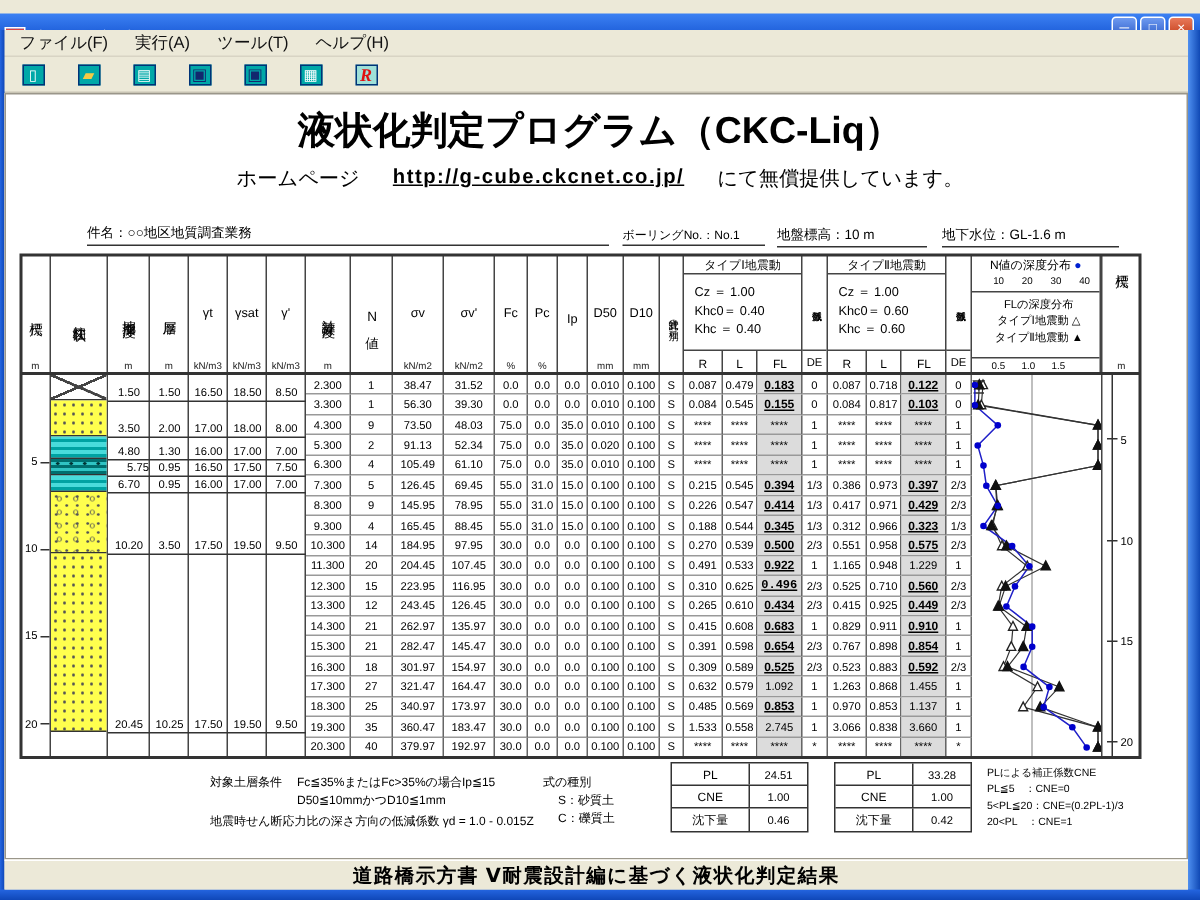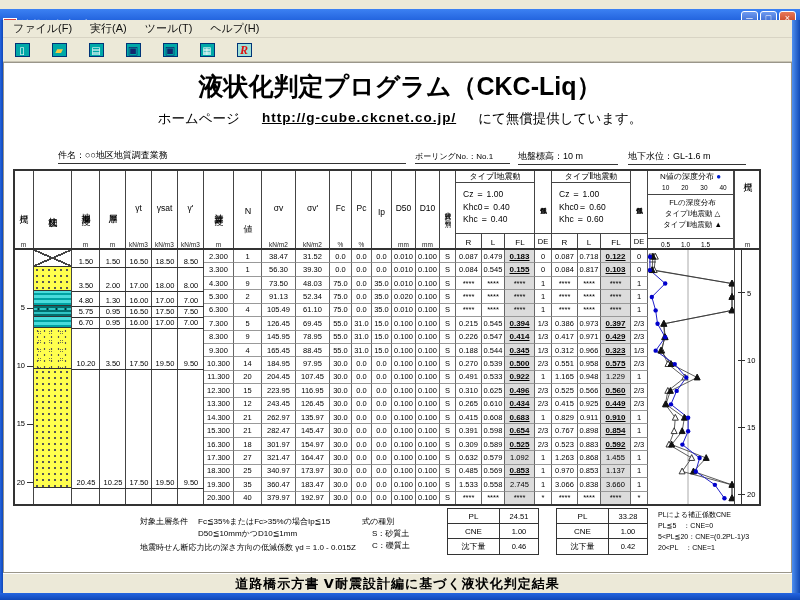--- a/index.html
+++ b/index.html
@@ -324,21 +324,21 @@
       <div class="layer-val" style="left: 126px; top: 280.705px; width: 26px;">17.00</div>
       <div class="layer-val" style="left: 152px; top: 280.705px; width: 26px;">18.00</div>
       <div class="layer-val" style="left: 178px; top: 280.705px; width: 26px;">8.00</div>
       <div class="layer-line" style="left: 72px; top: 290.705px; width: 132px;"></div>
       <div class="layer-val" style="left: 72px; top: 295.824px; width: 28px;">4.80</div>
       <div class="layer-val" style="left: 100px; top: 295.824px; width: 26px;">1.30</div>
       <div class="layer-val" style="left: 126px; top: 295.824px; width: 26px;">16.00</div>
       <div class="layer-val" style="left: 152px; top: 295.824px; width: 26px;">17.00</div>
       <div class="layer-val" style="left: 178px; top: 295.824px; width: 26px;">7.00</div>
       <div class="layer-line" style="left: 72px; top: 305.824px; width: 132px;"></div>
-      <div class="layer-val" style="left: 72px; top: 306.873px; width: 28px;">5.75</div>
+      <div class="layer-val" style="left: 72px; top: 306.873px; width: 40px;">5.75</div>
       <div class="layer-val" style="left: 100px; top: 306.873px; width: 26px;">0.95</div>
       <div class="layer-val" style="left: 126px; top: 306.873px; width: 26px;">16.50</div>
       <div class="layer-val" style="left: 152px; top: 306.873px; width: 26px;">17.50</div>
       <div class="layer-val" style="left: 178px; top: 306.873px; width: 26px;">7.50</div>
       <div class="layer-line" style="left: 72px; top: 316.873px; width: 132px;"></div>
       <div class="layer-val" style="left: 72px; top: 317.921px; width: 28px;">6.70</div>
       <div class="layer-val" style="left: 100px; top: 317.921px; width: 26px;">0.95</div>
       <div class="layer-val" style="left: 126px; top: 317.921px; width: 26px;">16.00</div>
       <div class="layer-val" style="left: 152px; top: 317.921px; width: 26px;">17.00</div>
       <div class="layer-val" style="left: 178px; top: 317.921px; width: 26px;">7.00</div>
@@ -542,24 +542,24 @@
       <div class="cell" style="left: 58px; top: 134.211px; width: 34px; height: 13.4211px;">223.95</div>
       <div class="cell" style="left: 92px; top: 134.211px; width: 34px; height: 13.4211px;">116.95</div>
       <div class="cell" style="left: 126px; top: 134.211px; width: 22px; height: 13.4211px;">30.0</div>
       <div class="cell" style="left: 148px; top: 134.211px; width: 20px; height: 13.4211px;">0.0</div>
       <div class="cell" style="left: 168px; top: 134.211px; width: 20px; height: 13.4211px;">0.0</div>
       <div class="cell" style="left: 188px; top: 134.211px; width: 24px; height: 13.4211px;">0.100</div>
       <div class="cell" style="left: 212px; top: 134.211px; width: 24px; height: 13.4211px;">0.100</div>
       <div class="cell" style="left: 236px; top: 134.211px; width: 16px; height: 13.4211px;">S</div>
       <div class="cell" style="left: 252px; top: 134.211px; width: 26px; height: 13.4211px;">0.310</div>
       <div class="cell" style="left: 278px; top: 134.211px; width: 23px; height: 13.4211px;">0.625</div>
-      <div class="cell fl crit" style="left: 301px; top: 134.211px; width: 30px; height: 13.4211px;">0.496</div>
+      <div class="cell fl crit" style="left: 301px; top: 134.211px; width: 30px; height: 13.4211px; font-family: Liberation Mono, monospace;">0.496</div>
       <div class="cell" style="left: 331px; top: 134.211px; width: 17px; height: 13.4211px;">2/3</div>
       <div class="cell" style="left: 348px; top: 134.211px; width: 26px; height: 13.4211px;">0.525</div>
-      <div class="cell" style="left: 374px; top: 134.211px; width: 23px; height: 13.4211px;">0.566</div>
+      <div class="cell" style="left: 374px; top: 134.211px; width: 23px; height: 13.4211px;">0.710</div>
       <div class="cell fl crit" style="left: 397px; top: 134.211px; width: 30px; height: 13.4211px;">0.560</div>
       <div class="cell" style="left: 427px; top: 134.211px; width: 17px; height: 13.4211px;">2/3</div>
       <div class="cell" style="left: 0px; top: 147.632px; width: 30px; height: 13.4211px;">13.300</div>
       <div class="cell" style="left: 30px; top: 147.632px; width: 28px; height: 13.4211px;">12</div>
       <div class="cell" style="left: 58px; top: 147.632px; width: 34px; height: 13.4211px;">243.45</div>
       <div class="cell" style="left: 92px; top: 147.632px; width: 34px; height: 13.4211px;">126.45</div>
       <div class="cell" style="left: 126px; top: 147.632px; width: 22px; height: 13.4211px;">30.0</div>
       <div class="cell" style="left: 148px; top: 147.632px; width: 20px; height: 13.4211px;">0.0</div>
       <div class="cell" style="left: 168px; top: 147.632px; width: 20px; height: 13.4211px;">0.0</div>
       <div class="cell" style="left: 188px; top: 147.632px; width: 24px; height: 13.4211px;">0.100</div>

